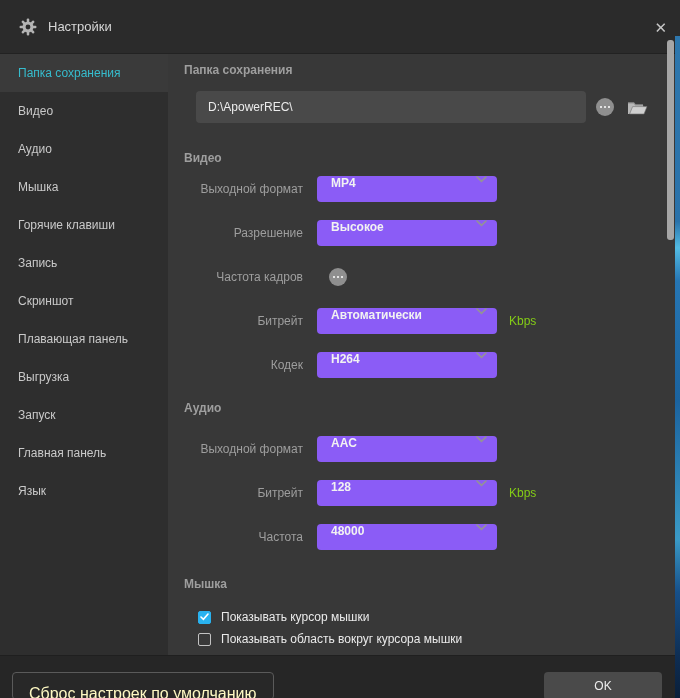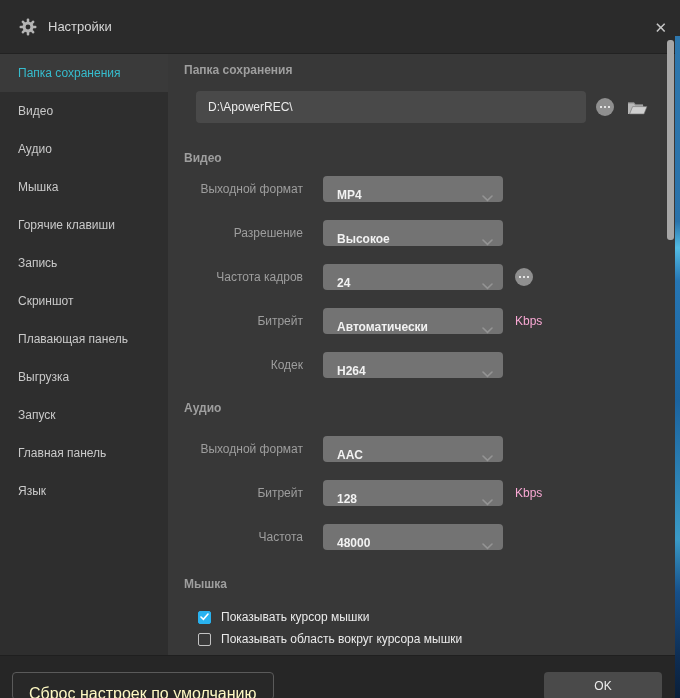--- a/index.html
+++ b/index.html
@@ -43,30 +43,30 @@
   .circle-btn{
     width:18px;height:18px;border-radius:50%;background:#8f8f8f;
     display:flex;align-items:center;justify-content:center;flex-shrink:0;cursor:default;
   }
   .path-row .circle-btn{margin-left:10px}
   .dots{width:2px;height:2px;border-radius:50%;background:#fff;
         box-shadow:-4px 0 0 #fff,4px 0 0 #fff}
   .folder-btn{margin-left:13px;display:flex;align-items:center;cursor:default}
   
   .frow{display:flex;align-items:center;margin-bottom:18px;height:26px}
-  .frow .lbl{width:119px;text-align:right;margin-right:20px;font-size:12px;
+  .frow .lbl{width:119px;text-align:right;margin-right:14px;font-size:12px;
              color:#9e9e9e;flex-shrink:0}
   .select{
-    width:180px;height:26px;background:#737373;border-radius:4px;box-sizing:border-box;
-    display:flex;align-items:flex-end;justify-content:space-between;
+    width:180px;height:26px;background:#8b5cf6;border-radius:4px;box-sizing:border-box;
+    display:flex;align-items:flex-start;justify-content:space-between;
     padding:0 10px 0 14px;cursor:default;
   }
   .sel-val{font-size:12px;font-weight:bold;color:#f2f2f2;white-space:nowrap}
   .chev{display:flex;align-items:center}
-  .unit{margin-left:12px;font-size:12px;color:#f9a8d4}
+  .unit{margin-left:12px;font-size:12px;color:#84cc16}
   .frow .circle-btn{margin-left:12px}
   
   .cbrow{display:flex;align-items:center;margin:0 0 8px 14px;height:14px}
   .cb{
     width:13px;height:13px;box-sizing:border-box;border:1px solid #c2c2c2;
     border-radius:2px;display:flex;align-items:center;justify-content:center;
     background:transparent;flex-shrink:0;cursor:default;
   }
   .cb svg{visibility:hidden}
   .cb.checked{background:#29b2ef;border-color:#29b2ef}
@@ -182,28 +182,20 @@
         <span class="chev">
           <svg width="11" height="7" viewBox="0 0 11 7">
               <path d="M1 1 L5.5 5.3 L10 1" stroke="#949494" stroke-width="1.6" fill="none" stroke-linecap="round"></path>
             </svg>
         </span>
       </div>
     </div>
 
     <div class="frow">
       <span class="lbl">Частота кадров</span>
-      <div class="select">
-        <span class="sel-val">24</span>
-        <span class="chev">
-          <svg width="11" height="7" viewBox="0 0 11 7">
-              <path d="M1 1 L5.5 5.3 L10 1" stroke="#949494" stroke-width="1.6" fill="none" stroke-linecap="round"></path>
-            </svg>
-        </span>
-      </div>
       <span class="circle-btn">
           <i class="dots"></i>
         </span>
     </div>
 
     <div class="frow">
       <span class="lbl">Битрейт</span>
       <div class="select">
         <span class="sel-val">Автоматически</span>
         <span class="chev">

